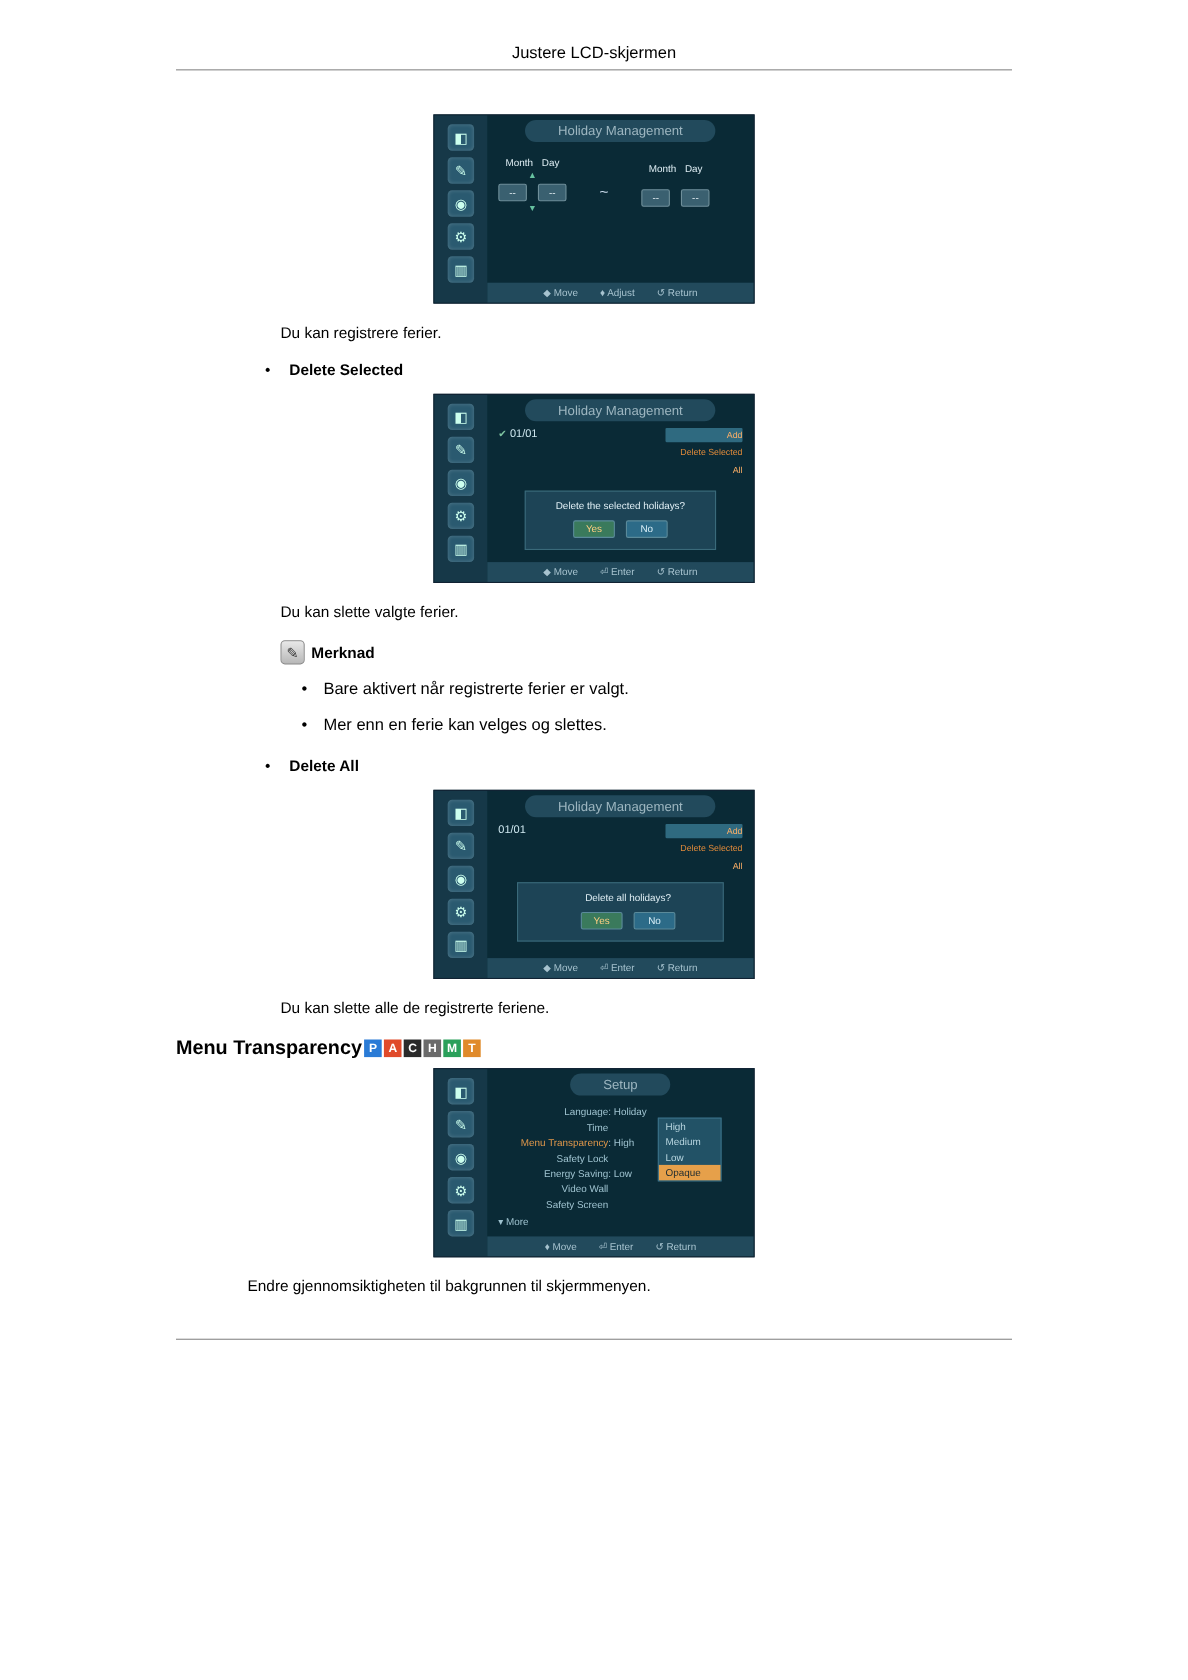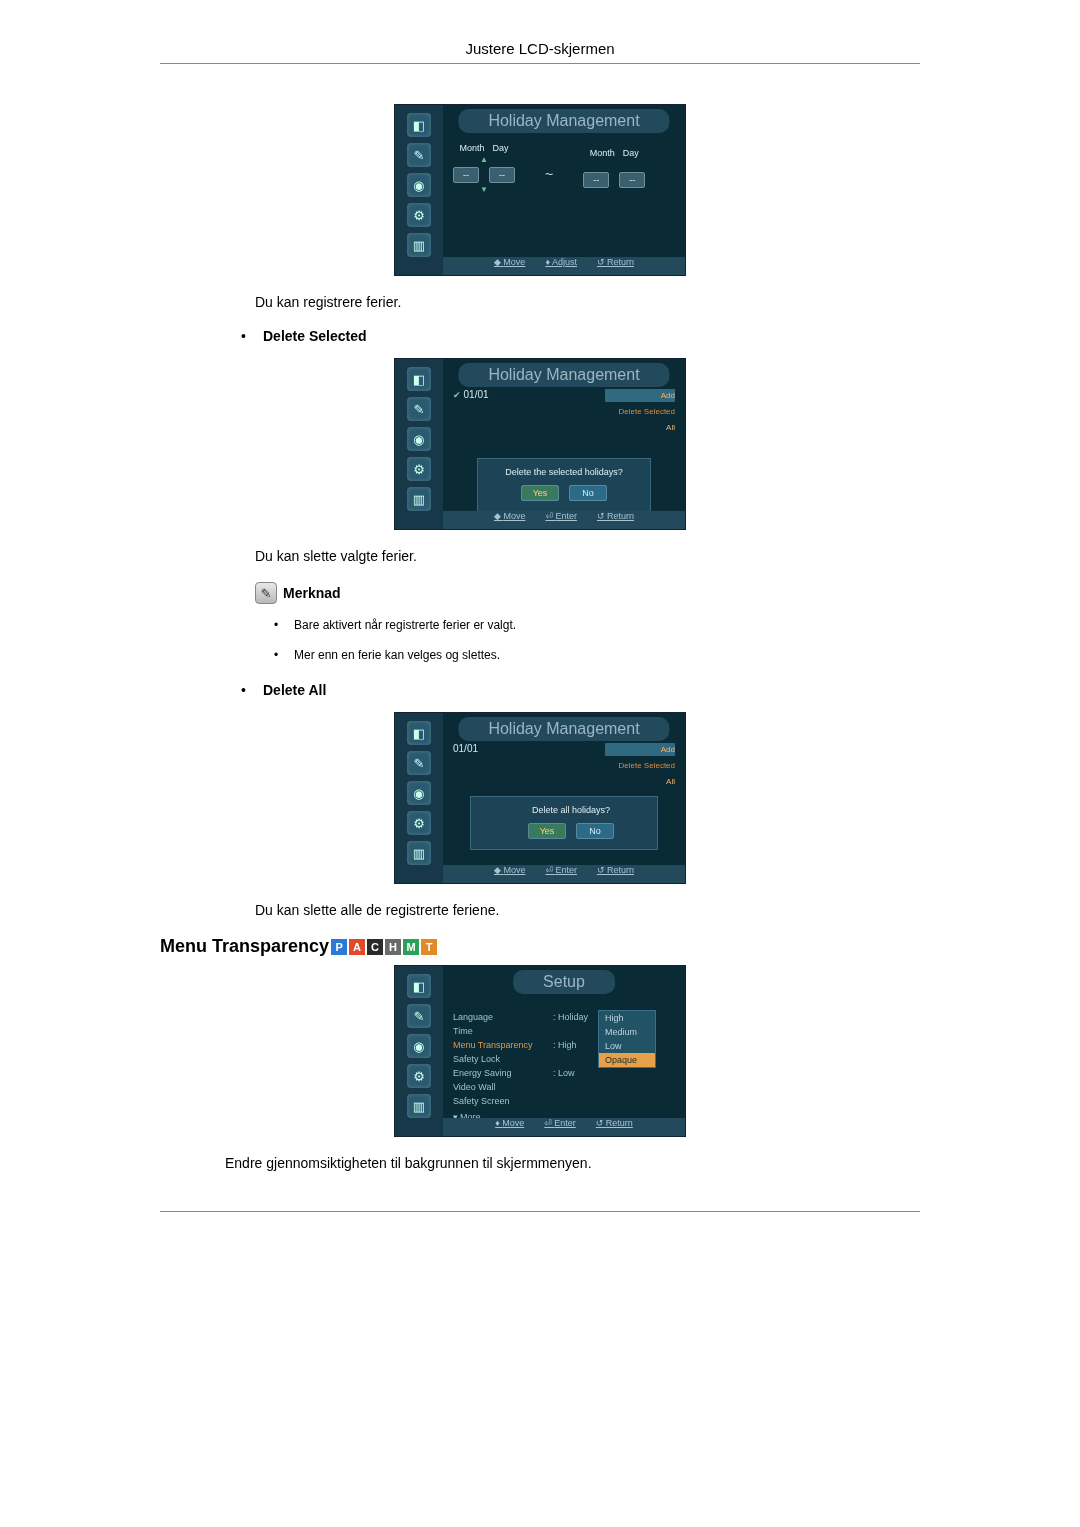--- a/index.html
+++ b/index.html
@@ -66,40 +66,40 @@
   .osd-main {
     flex: 1;
     position: relative;
     padding: 8px 10px 0 10px;
   }
   .osd-title {
     position: absolute;
     top: 4px;
     left: 50%;
     transform: translateX(-50%);
-    font-size: 16px;
+    font-size: 12px;
     color: #9db6c0;
     background: #224a5c;
     padding: 3px 30px;
     border-radius: 10px;
     white-space: nowrap;
   }
   .osd-footer {
     position: absolute;
     bottom: 0;
     left: 48px;
     right: 0;
     height: 18px;
     background: #224a5c;
     display: flex;
+    align-items: center;
     justify-content: center;
     gap: 20px;
     font-size: 9px;
     color: #a7c3cf;
-    text-decoration: underline;
   }
   .osd-footer span::before {
     margin-right: 4px;
   }
   .date-row {
     display: flex;
     align-items: center;
     gap: 26px;
     margin-top: 30px;
     color: #dfeef4;
@@ -198,26 +198,27 @@
     font-size: 9px;
     display: flex;
     align-items: center;
     justify-content: center;
     border-radius: 2px;
     border: 1px solid #5a8a9a;
   }
   .dlg-yes { background: #3a7a5c; color: #ffcf82; }
   .dlg-no  { background: #2c6b88; color: #d8eef7; }
   .setup-list {
-    margin-top: 38px;
+    margin-top: 26px;
     display: flex;
     flex-direction: column;
     gap: 4px;
     font-size: 9px;
     color: #9fc3d0;
+    text-align: right;
   }
   .setup-row {
     display: flex;
   }
   .setup-label { width: 100px; }
   .setup-value { color: #9fc3d0; }
   .setup-row.hl .setup-label { color: #e0974a; }
   .trans-options {
     position: absolute;
     left: 155px;
@@ -280,21 +281,21 @@
   }
   ul.sub-bullets {
     list-style: none;
     padding: 0;
     margin: 0 0 20px 110px;
   }
   ul.sub-bullets > li {
     position: relative;
     padding-left: 24px;
     margin-bottom: 16px;
-    font-size: 12px;
+    font-size: 15px;
   }
   ul.sub-bullets > li::before {
     content: "•";
     position: absolute;
     left: 4px;
     top: 0;
   }
   h3.section-heading {
     margin: 10px 0 8px 0;
     font-size: 18px;
@@ -395,21 +396,21 @@
     <div class="osd-main">
       <div class="osd-title">Holiday Management</div>
       <div class="list-top">
         <span class="date-check">01/01</span>
         <div class="side-actions">
           <div class="act-add">Add</div>
           <div class="act-delsel">Delete Selected</div>
           <div class="act-all">All</div>
         </div>
       </div>
-      <div class="dialog-box" style="margin-top:24px;">
+      <div class="dialog-box" style="margin-top:12px;">
         <div class="dlg-text">Delete the selected holidays?</div>
         <div class="dlg-btns">
           <div class="dlg-btn dlg-yes">Yes</div>
           <div class="dlg-btn dlg-no">No</div>
         </div>
       </div>
     </div>
     <div class="osd-footer">
       <span>◆ <span>Move</span></span>
       <span>⏎ <span>Enter</span></span>

